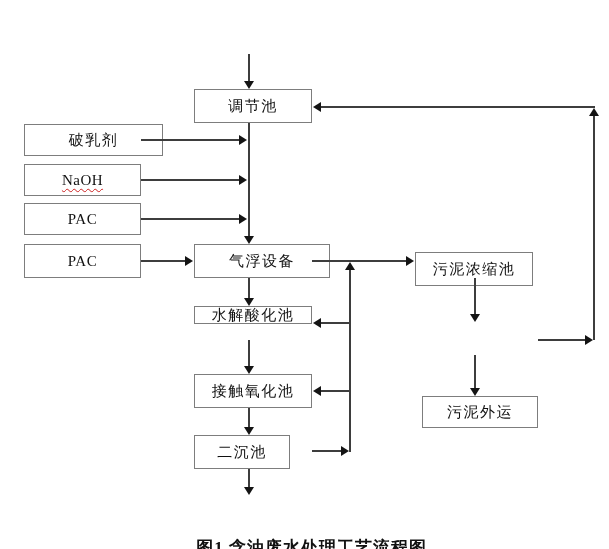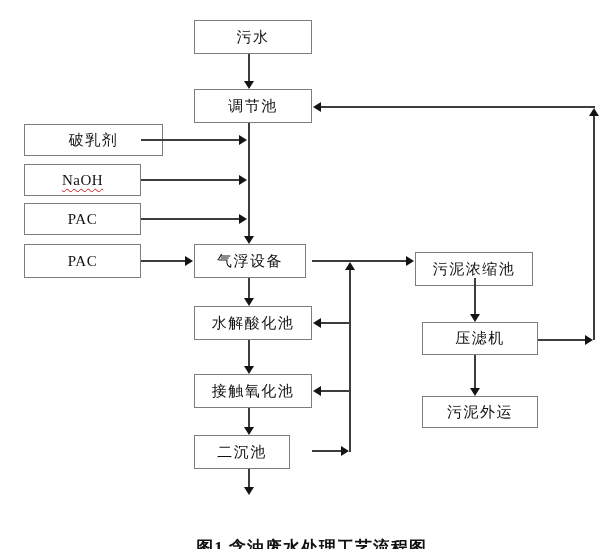--- a/index.html
+++ b/index.html
@@ -28,23 +28,20 @@
   #caption{
     position:absolute;left:14px;right:0;top:536px;height:22px;
     text-align:center;font-size:17px;font-weight:bold;letter-spacing:1px;color:#111;
   }
 </style>
 </head>
 <body>
 
 <div id="stage">
 
-  <div class="node" style="left:194px;top:20px;width:118px;height:34px;">
-    <span>污水</span>
-  </div>
 
   <div class="node" style="left:194px;top:89px;width:118px;height:34px;">
     <span>调节池</span>
   </div>
 
   <div class="node" style="left:24px;top:124px;width:139px;height:32px;">
     <span>破乳剂</span>
   </div>
 
   <div class="node" style="left:24px;top:164px;width:117px;height:32px;">
@@ -52,44 +49,41 @@
   </div>
 
   <div class="node" style="left:24px;top:203px;width:117px;height:32px;letter-spacing:0.5px;">
     <span>PAC</span>
   </div>
 
   <div class="node" style="left:24px;top:244px;width:117px;height:34px;letter-spacing:0.5px;">
     <span>PAC</span>
   </div>
 
-  <div class="node" style="left:194px;top:244px;width:112px;height:34px;">
+  <div class="node" style="left:194px;top:244px;width:136px;height:34px;">
     <span>气浮设备</span>
   </div>
 
-  <div class="node" style="left:194px;top:306px;width:118px;height:34px;">
+  <div class="node" style="left:194px;top:306px;width:118px;height:18px;">
     <span>水解酸化池</span>
   </div>
 
   <div class="node" style="left:194px;top:374px;width:118px;height:34px;">
     <span>接触氧化池</span>
   </div>
 
   <div class="node" style="left:194px;top:435px;width:96px;height:34px;">
     <span>二沉池</span>
   </div>
 
 
   <div class="node" style="left:415px;top:252px;width:118px;height:34px;">
     <span>污泥浓缩池</span>
   </div>
 
-  <div class="node" style="left:422px;top:322px;width:116px;height:33px;">
-    <span>压滤机</span>
-  </div>
 
   <div class="node" style="left:422px;top:396px;width:116px;height:32px;justify-content:center;">
     <span>污泥外运</span>
   </div>
 
   <div class="vline" style="left:248px;top:54px;height:27px;"></div>
   <div class="arr arr-d" style="left:244px;top:81px;"></div>
 
   <div class="vline" style="left:248px;top:123px;height:113px;"></div>
   <div class="arr arr-d" style="left:244px;top:236px;"></div>

